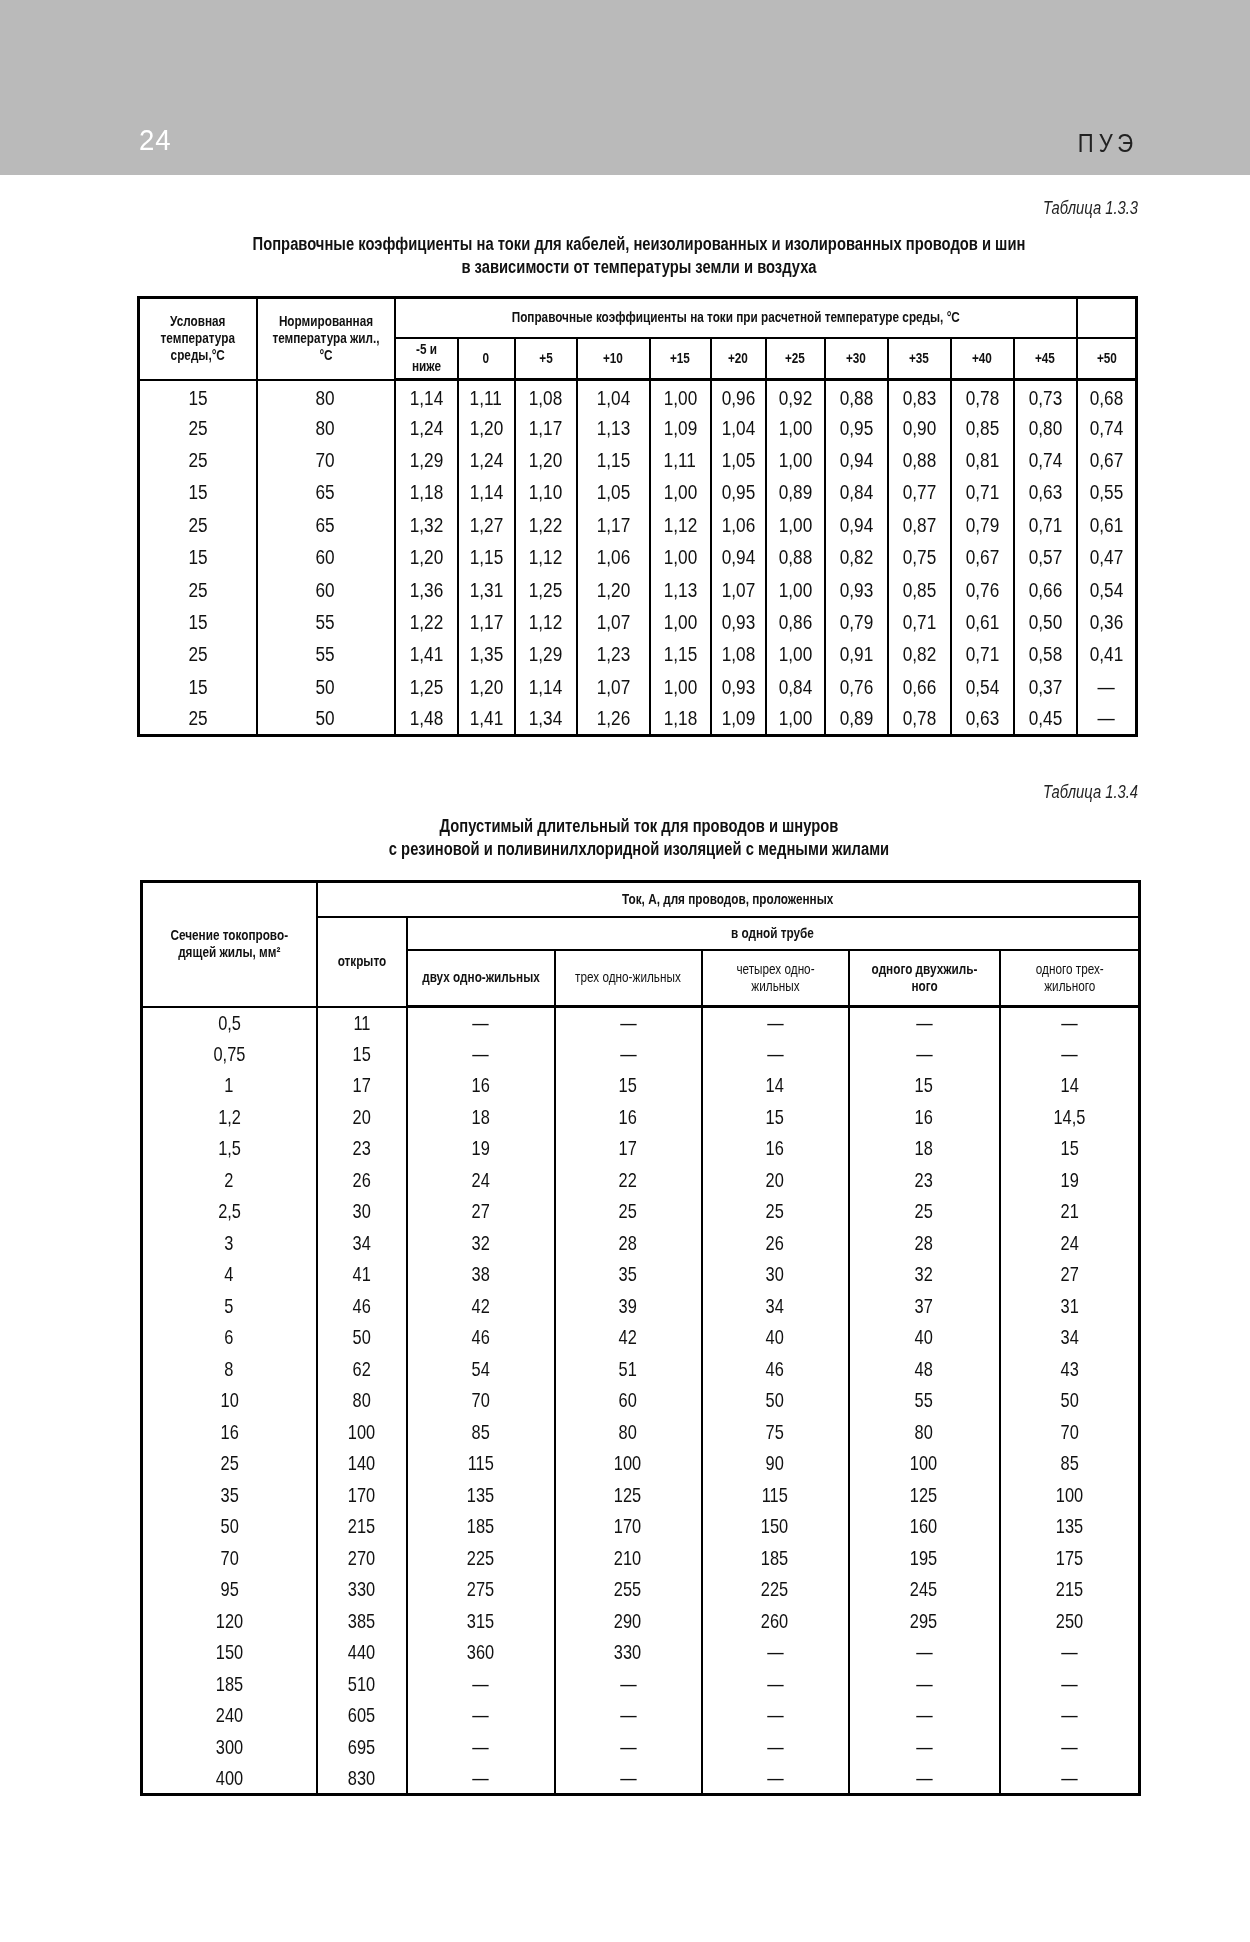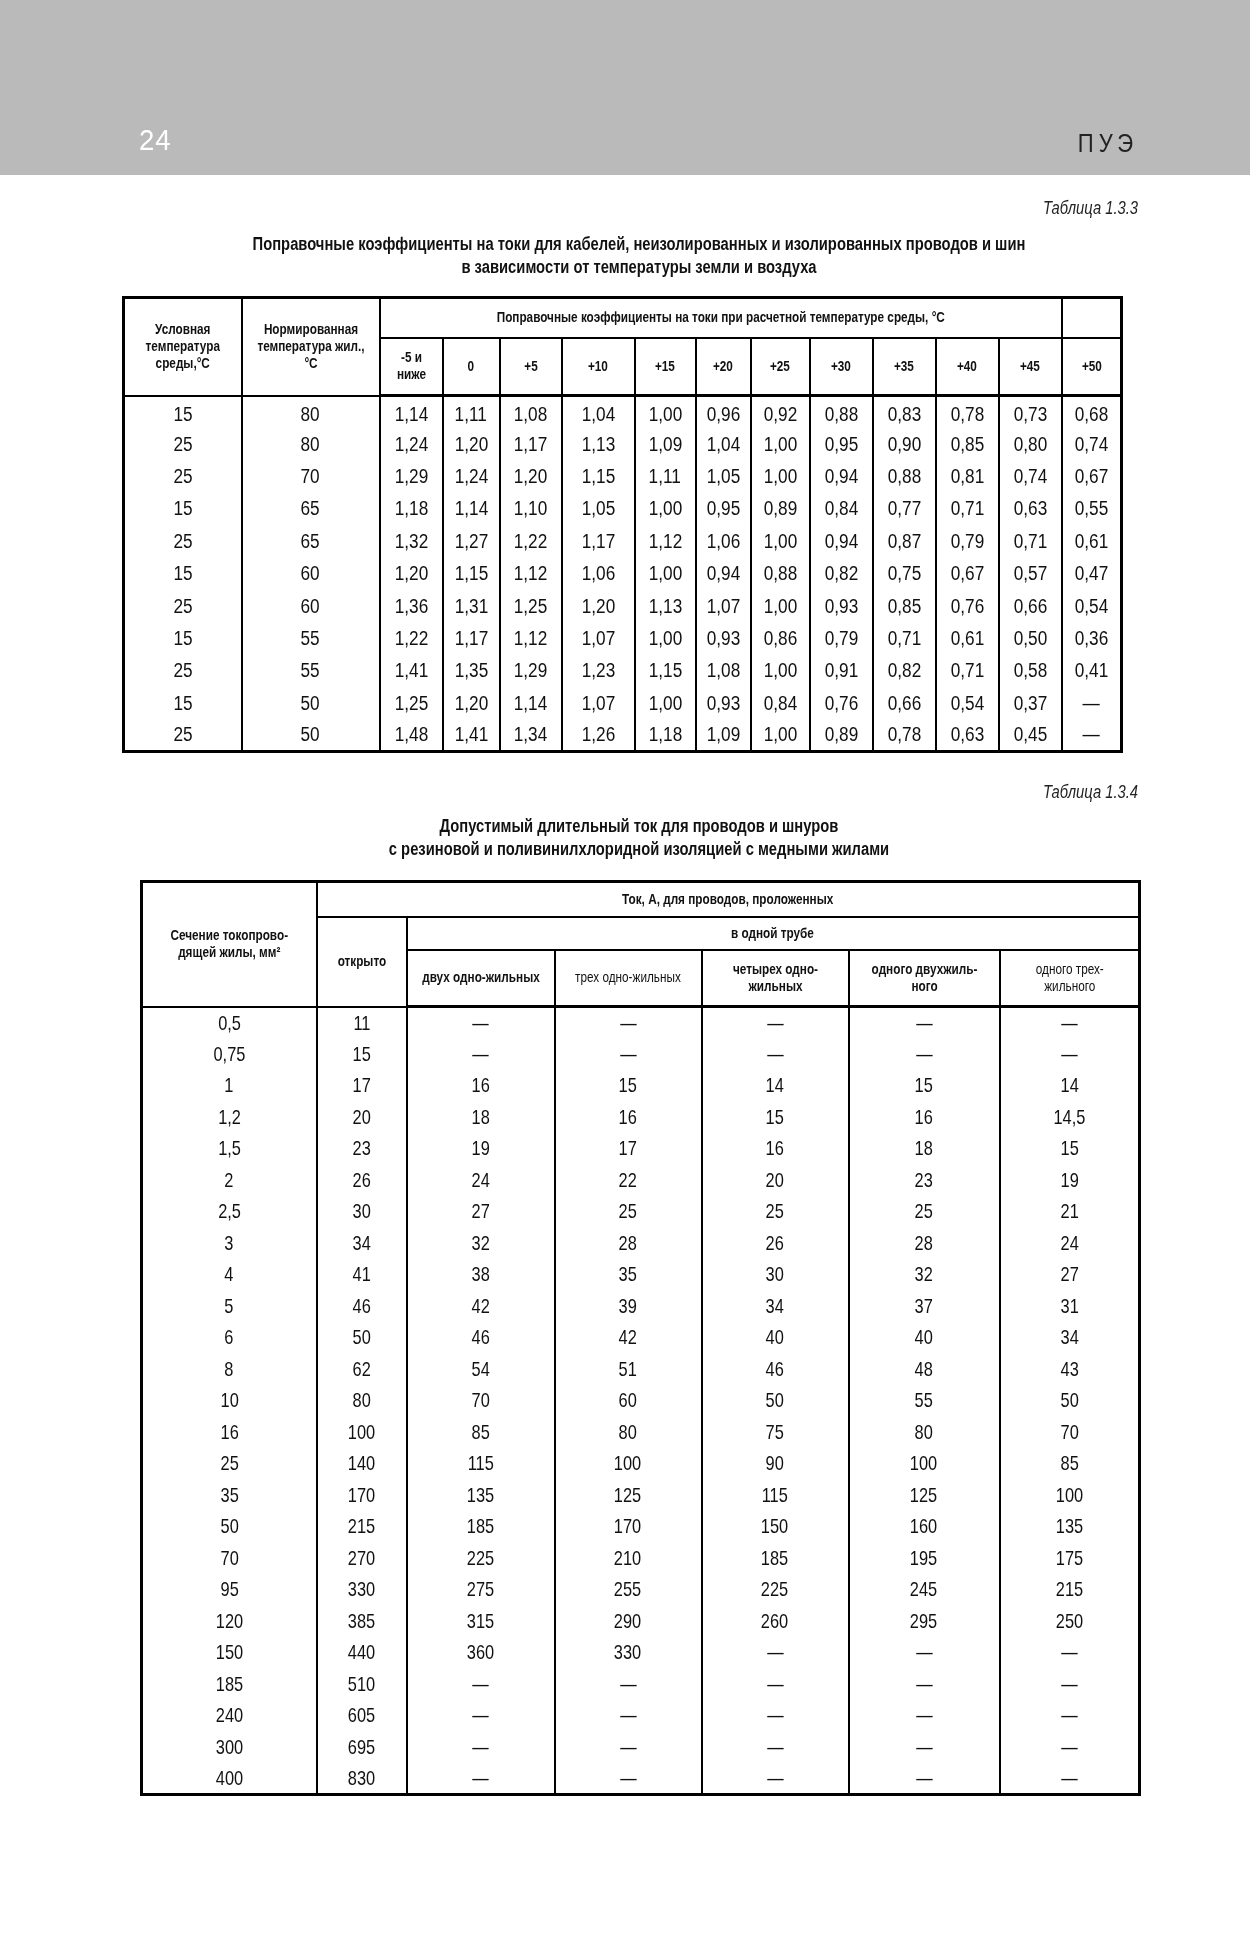--- a/index.html
+++ b/index.html
@@ -41,21 +41,21 @@
   }
   table.grid th {
     border-top: 2px solid #000; border-bottom: 2px solid #000;
     font-weight: bold; font-size: 14px; line-height: 17px; white-space: normal;
   }
   .th-inner { display: inline-block; transform: scaleX(0.84); }
   table.grid thead tr:last-child th { border-bottom: 3px solid #000; }
   table.grid td { font-size: 20px; }
   .cell { display: inline-block; transform: scaleX(0.86); }
 
-  #t133 { left: 122px; top: 296px; width: 998px; text-decoration: underline; }
+  #t133 { left: 137px; top: 296px; width: 998px; text-decoration: underline; }
   #t133 tbody tr { height: 32.4px; }
   #t133 tbody tr:first-child td { padding-top: 4px; }
 
   #t134 { left: 140px; top: 880px; width: 998px; }
   #t134 tbody tr { height: 31.5px; }
   #t134 td { font-size: 21px; }
   #t134 .cell { transform: scaleX(0.78); }
 </style>
 </head>
 <body>
@@ -88,21 +88,21 @@
       <col style="width:63px">
       <col style="width:60px">
   </colgroup>
   <thead>
     <tr style="height:40px;">
       <th rowspan="2"><span class="th-inner">Условная температура среды,°С</span></th>
       <th rowspan="2"><span class="th-inner">Нормированная температура жил., °С</span></th>
       <th colspan="11"><span class="th-inner">Поправочные коэффициенты на токи при расчетной температуре среды, °С</span></th>
       <th></th>
     </tr>
-    <tr style="height:58px;">
+    <tr style="height:42px;">
         <th><span class="th-inner">-5 и ниже</span></th>
         <th><span class="th-inner">0</span></th>
         <th><span class="th-inner">+5</span></th>
         <th><span class="th-inner">+10</span></th>
         <th><span class="th-inner">+15</span></th>
         <th><span class="th-inner">+20</span></th>
         <th><span class="th-inner">+25</span></th>
         <th><span class="th-inner">+30</span></th>
         <th><span class="th-inner">+35</span></th>
         <th><span class="th-inner">+40</span></th>
@@ -311,21 +311,21 @@
       <th rowspan="3"><span class="th-inner">Сечение токопрово-дящей жилы, мм²</span></th>
       <th colspan="6"><span class="th-inner">Ток, А, для проводов, проложенных</span></th>
     </tr>
     <tr style="height:33px;">
       <th rowspan="2"><span class="th-inner">открыто</span></th>
       <th colspan="5"><span class="th-inner">в одной трубе</span></th>
     </tr>
     <tr style="height:57px;">
         <th style="font-weight: bold;"><span class="th-inner">двух одно-жильных</span></th>
         <th style="font-weight: normal;"><span class="th-inner">трех одно-жильных</span></th>
-        <th style="font-weight: bold;"><span class="th-inner">четырех одно-жильных</span></th>
+        <th style="font-weight: normal;"><span class="th-inner">четырех одно-жильных</span></th>
         <th style="font-weight: bold;"><span class="th-inner">одного двухжиль-ного</span></th>
         <th style="font-weight: normal;"><span class="th-inner">одного трех-жильного</span></th>
       </tr>
   </thead>
   <tbody>
       <tr>
         <td><span class="cell">0,5</span></td>
         <td><span class="cell">11</span></td>
         <td><span class="cell">—</span></td>
         <td><span class="cell">—</span></td>

